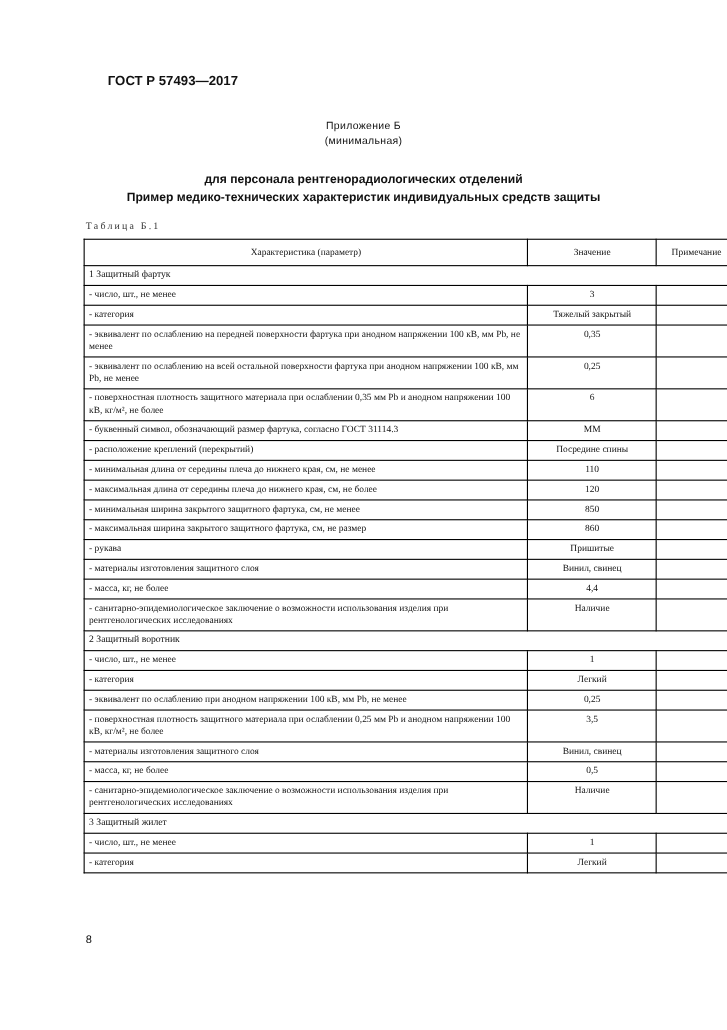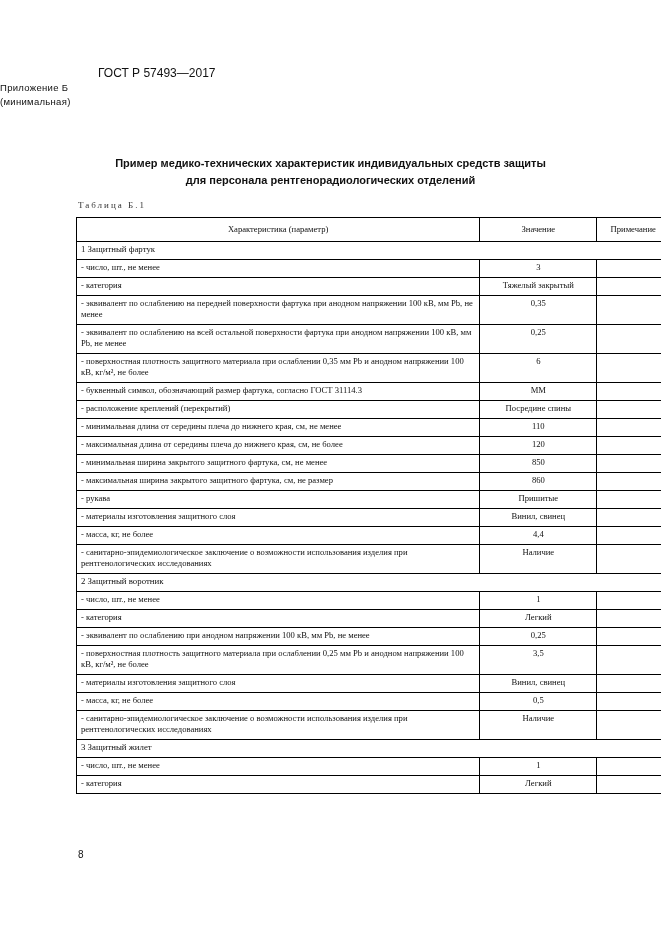--- a/index.html
+++ b/index.html
@@ -1,19 +1,19 @@
 <!DOCTYPE html>
 <html><head>
   <meta charset="utf-8">
   <style>
     html, body { margin: 0; padding: 0; background: #ffffff; }
     body { width: 661px; height: 936px; position: relative; overflow: hidden;
            font-family: "Liberation Sans", "DejaVu Sans", sans-serif; color: #111; }
-    .doc-code { position: absolute; left: 78px; top: 66px; font-size: 12px; font-weight: normal; padding-left: 20px; }
-    .appendix { position: absolute; left: 0; width: 661px; top: 81px; text-align: left; font-size: 9.5px; line-height: 14px; letter-spacing: 0.3px; }
+    .doc-code { position: absolute; left: 78px; top: 66px; font-size: 12px; font-weight: bold; padding-left: 20px; }
+    .appendix { position: absolute; left: 0; width: 661px; top: 108px; text-align: center; font-size: 9.5px; line-height: 14px; letter-spacing: 0.3px; }
     .title { position: absolute; left: 0; width: 661px; top: 155px; text-align: center; font-size: 11px; font-weight: bold; line-height: 17px; }
     .table-caption { position: absolute; left: 78px; top: 200px; font-size: 9px; letter-spacing: 2px; color: #333; font-family: Liberation Serif, serif; }
     table.main { position: absolute; left: 76px; top: 217px; width: 594px; border-collapse: collapse; font-size: 8.6px; line-height: 11px; font-family: Liberation Serif, serif; }
     table.main td, table.main th { border: 1px solid #000; padding: 2px 4px; vertical-align: top; font-weight: normal; }
     table.main th { height: 19px; vertical-align: middle; text-align: center; }
     table.main td.val { text-align: center; }
     table.main td.note { }
     table.main tr.r1 td { height: 13px; }
     table.main tr.r2 td { height: 24px; }
     td.section { font-size: 8.8px; margin-top: 32px; }
@@ -24,22 +24,22 @@
   </style>
 </head>
 <body>
 
 <div class="doc-code">ГОСТ Р 57493—2017</div>
 <div class="appendix">
   <div>Приложение Б</div>
   <div>(минимальная)</div>
 </div>
 <div class="title">
+  <div>для персонала рентгенорадиологических отделений</div>
   <div>Пример медико-технических характеристик индивидуальных средств защиты</div>
-  <div>для персонала рентгенорадиологических отделений</div>
 </div>
 <div class="table-caption">Таблица Б.1</div>
 
 <table class="main">
   <thead>
     <tr>
       <th class="col-param">Характеристика (параметр)</th>
       <th class="col-val">Значение</th>
       <th class="col-note">Примечание</th>
     </tr>

